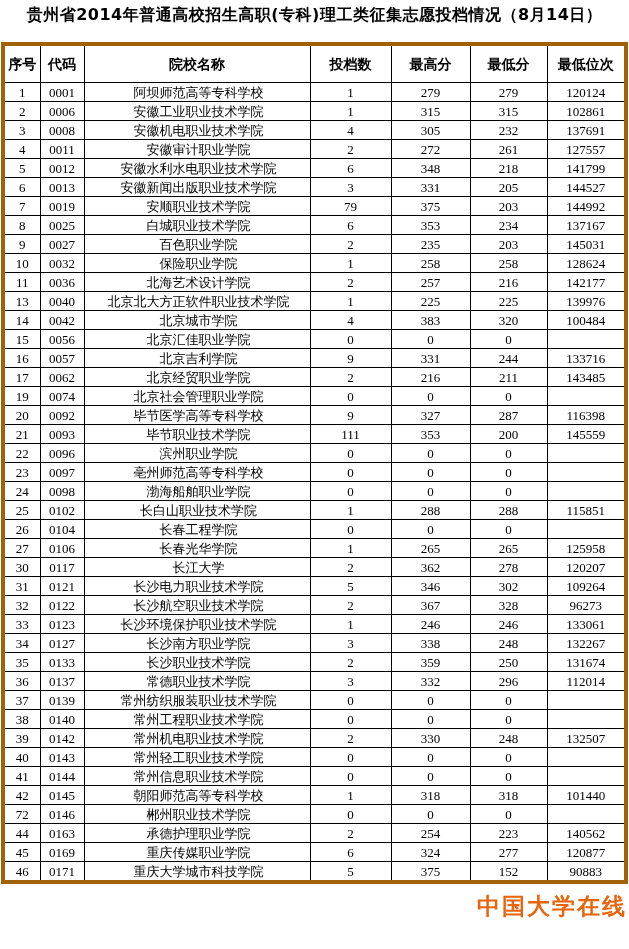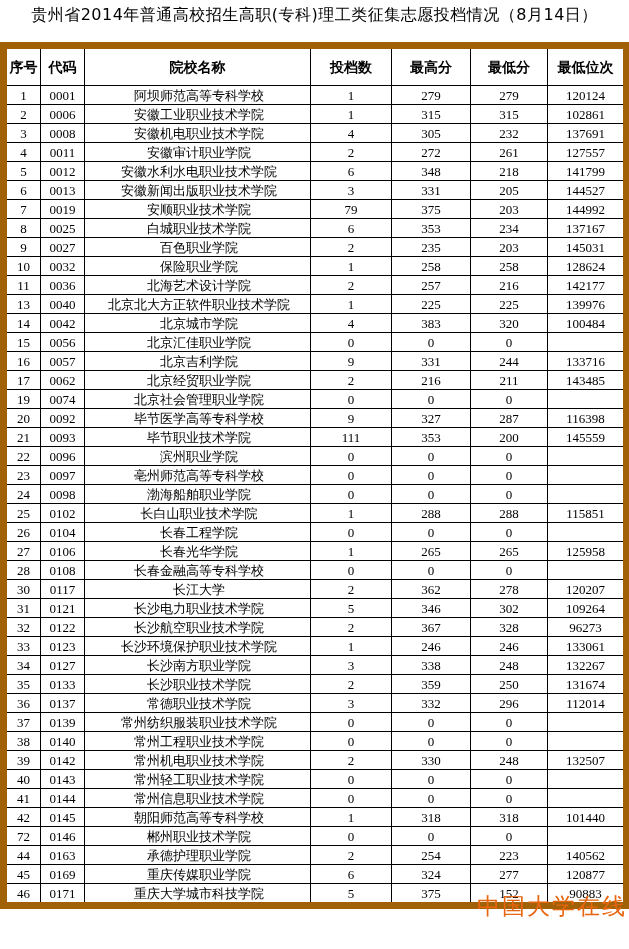--- a/index.html
+++ b/index.html
@@ -6,34 +6,34 @@
   body {
     width: 629px; height: 949px;
     background: #ffffff;
     position: relative;
     font-family: "Liberation Serif", "DejaVu Serif", serif;
     color: #000;
     overflow: hidden;
   }
   .title {
     font-family: "DejaVu Sans", "Liberation Sans", sans-serif;
-    font-weight: normal;
+    font-weight: bold;
     font-size: 16px;
     text-align: center;
     padding-top: 5px;
     margin: 0 0 9px 0;
     letter-spacing: 0.5px;
     white-space: nowrap;
   }
   table.grid {
     border-collapse: collapse;
     table-layout: fixed;
     width: 623px;
     margin: 16px auto;
-    border: 7px solid #a16207;
+    border: 4px solid #a16207;
   }
   table.grid th, table.grid td {
     border: 1px solid #000;
     padding: 0;
     font-size: 13px;
     text-align: center;
     height: 18px;
     line-height: 17px;
     white-space: nowrap;
     overflow: hidden;
@@ -46,21 +46,21 @@
   }
   table.grid td.col-name {
     text-align: center;
     padding-left: 3px;
   }
   .watermark {
     position: absolute;
     right: 2px;
     bottom: 27px;
     font-family: "DejaVu Sans", "Liberation Sans", sans-serif;
-    font-weight: normal;
+    font-weight: bold;
     font-size: 23px;
     letter-spacing: 2px;
     white-space: nowrap;
     pointer-events: none;
   }
 </style>
 </head>
 <body>
 
 <div class="title">贵州省2014年普通高校招生高职(专科)理工类征集志愿投档情况（8月14日）</div>
@@ -306,29 +306,20 @@
       <tr>
         <td class="col-seq">27</td>
         <td class="col-code">0106</td>
         <td class="col-name">长春光华学院</td>
         <td class="col-filed-count">1</td>
         <td class="col-max-score">265</td>
         <td class="col-min-score">265</td>
         <td class="col-min-rank">125958</td>
       </tr>
       <tr>
-        <td class="col-seq">28</td>
-        <td class="col-code">0108</td>
-        <td class="col-name">长春金融高等专科学校</td>
-        <td class="col-filed-count">0</td>
-        <td class="col-max-score">0</td>
-        <td class="col-min-score">0</td>
-        <td class="col-min-rank"></td>
-      </tr>
-      <tr>
         <td class="col-seq">30</td>
         <td class="col-code">0117</td>
         <td class="col-name">长江大学</td>
         <td class="col-filed-count">2</td>
         <td class="col-max-score">362</td>
         <td class="col-min-score">278</td>
         <td class="col-min-rank">120207</td>
       </tr>
       <tr>
         <td class="col-seq">31</td>

